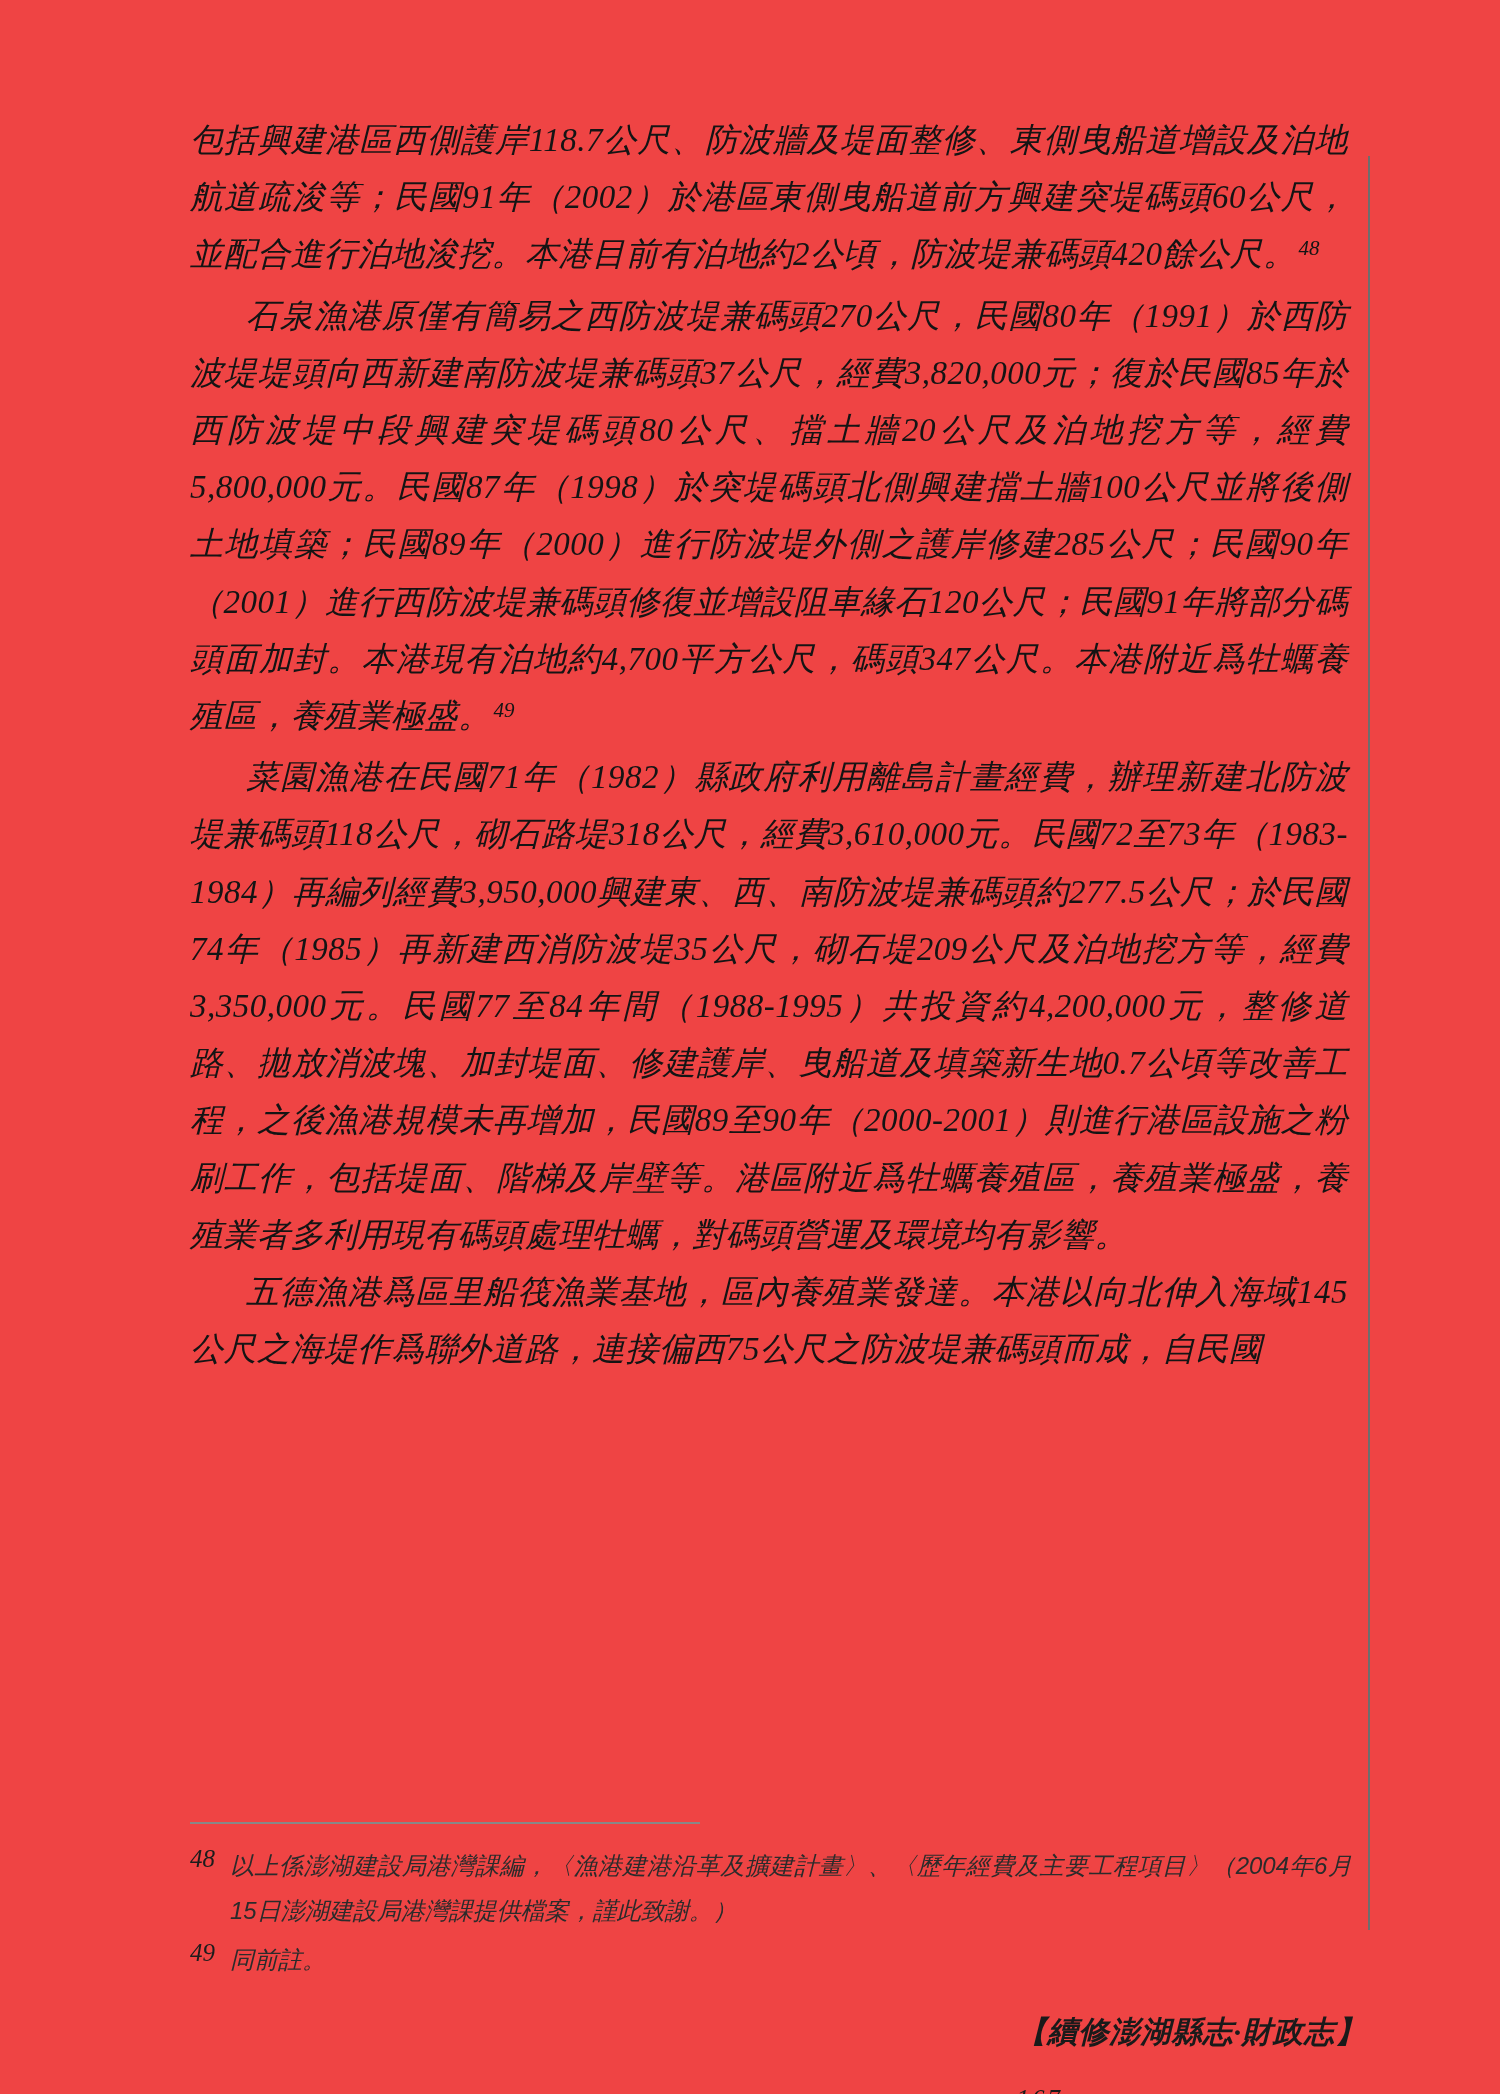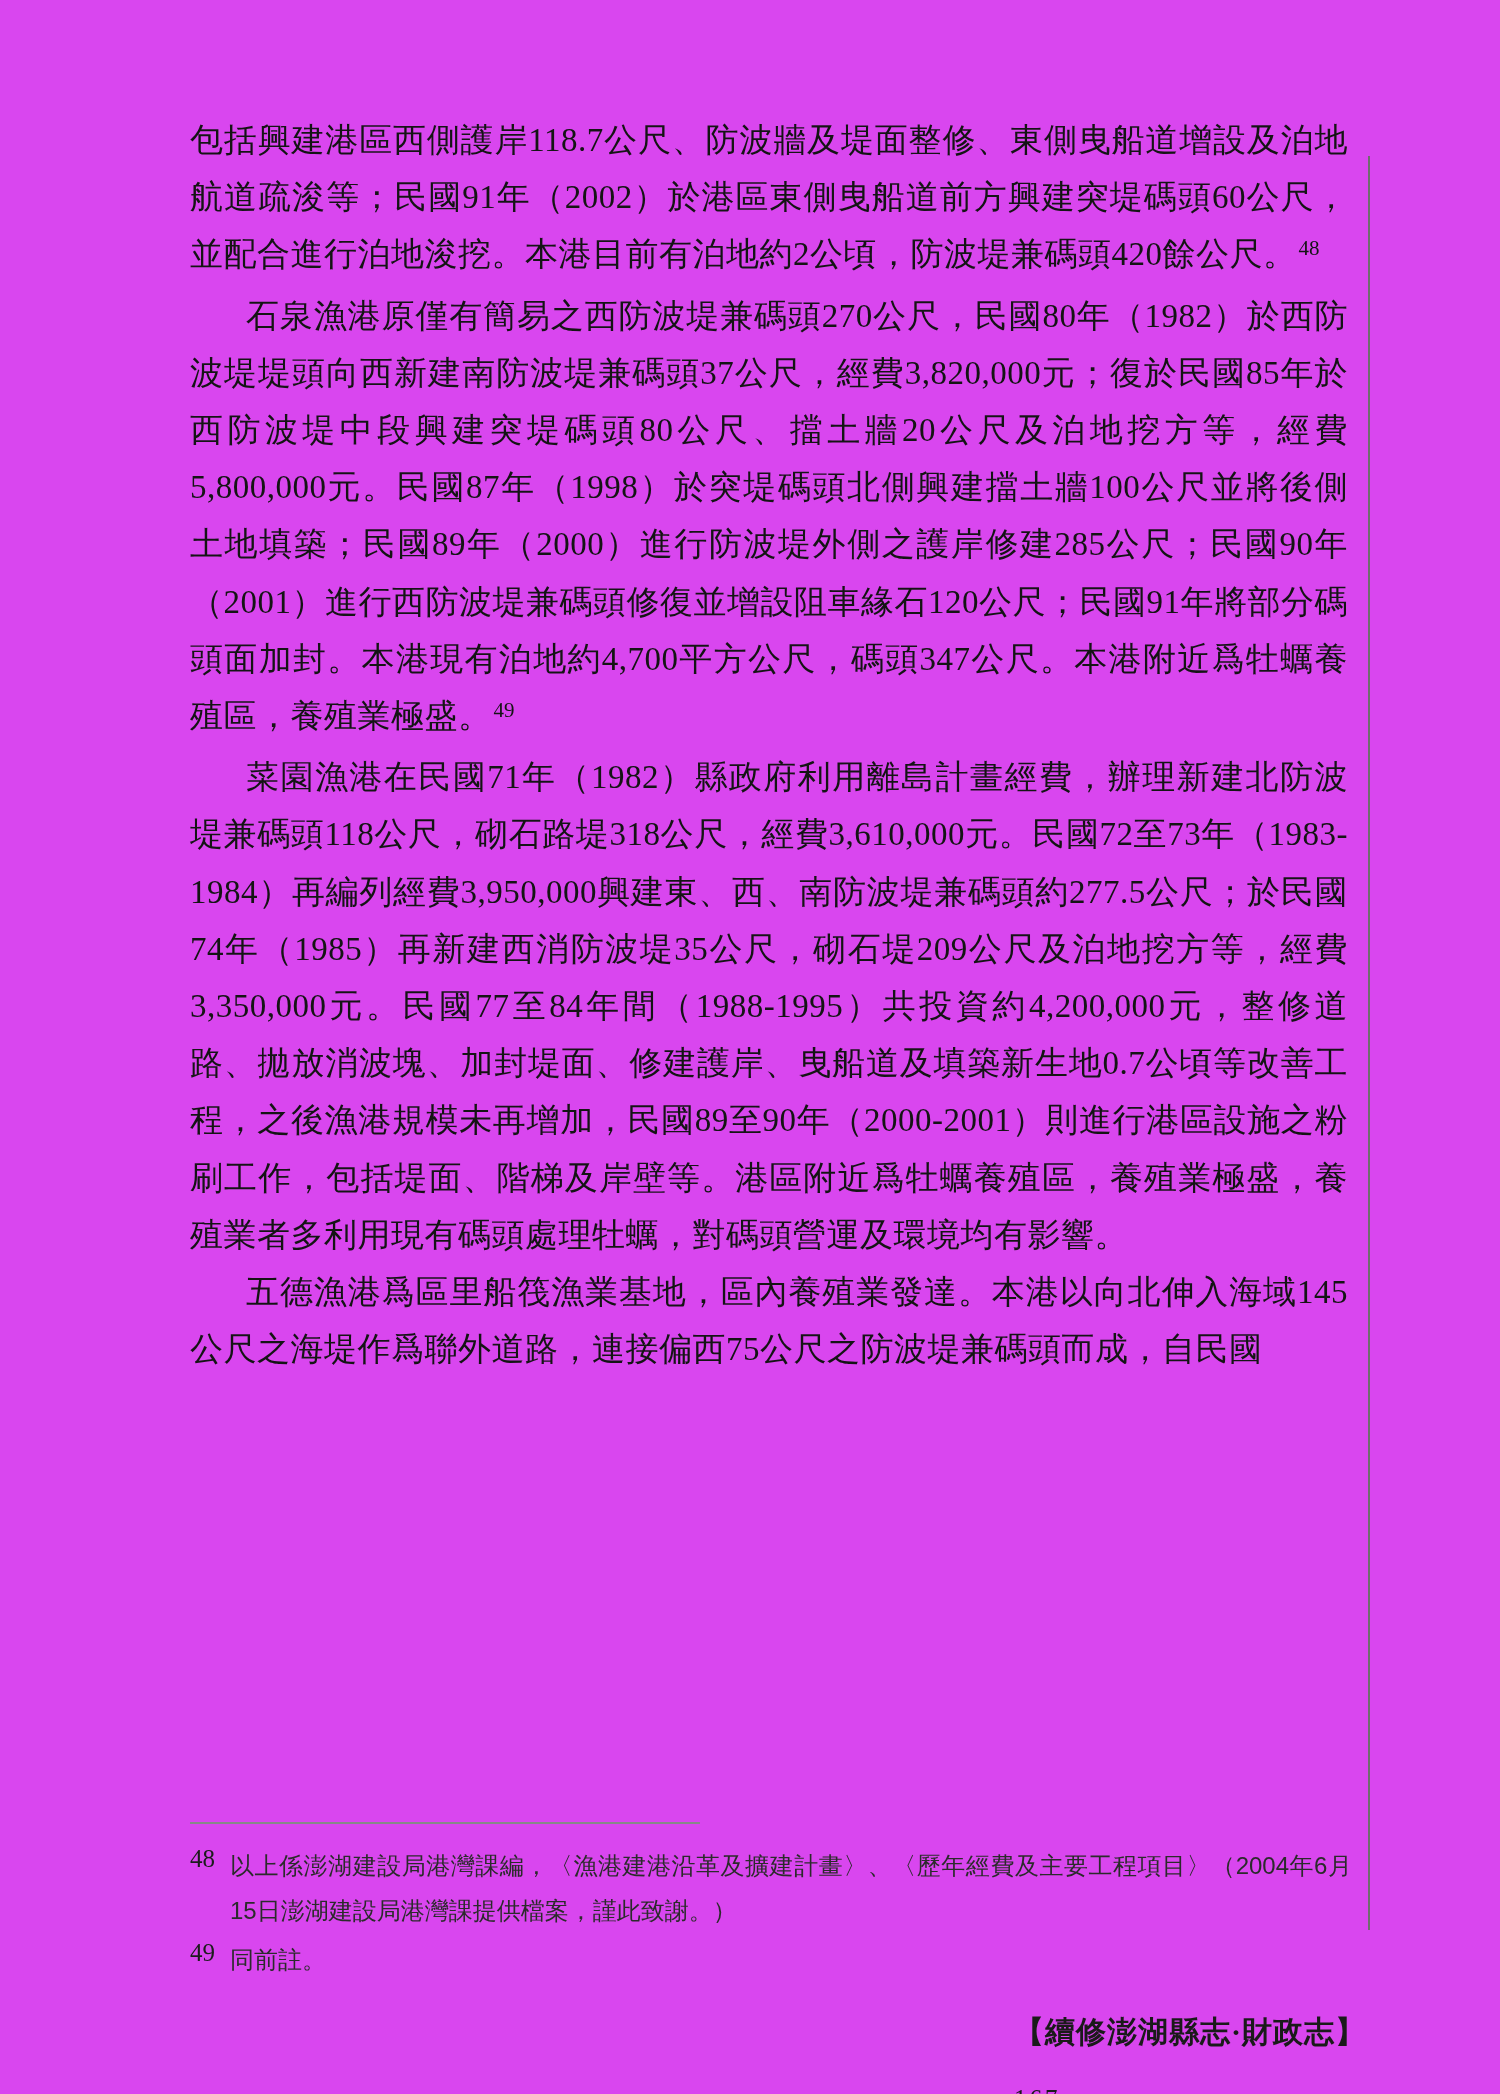--- a/index.html
+++ b/index.html
@@ -4,21 +4,21 @@
 <style>
   html, body { margin: 0; padding: 0; }
   body {
     width: 1500px; height: 2094px;
     background: #ffffff;
     font-family: "Liberation Serif", "DejaVu Serif", serif;
     color: #141414;
     position: relative;
     overflow: hidden;
   }
-  .page { position: absolute; inset: 0; background: #d946ef; }
+  .page { position: absolute; inset: 0; background: #ef4444; font-style: italic; }
 
   
   .text-block {
     position: absolute;
     left: 190px; top: 112px;
     width: 1158px;
   }
   .para {
     margin: 0;
     font-size: 33px;
@@ -98,21 +98,21 @@
     letter-spacing: 3px;
   }
 </style>
 </head>
 <body>
 
 <div class="page">
 
   <div class="text-block">
     <p class="para"><span>包括興建港區西側護岸118.7公尺、防波牆及堤面整修、東側曳船道增設及泊地航道疏浚等；民國91年（2002）於港區東側曳船道前方興建突堤碼頭60公尺，並配合進行泊地浚挖。本港目前有泊地約2公頃，防波堤兼碼頭420餘公尺。</span><sup class="fn-ref">48</sup></p>
-    <p class="para indent"><span>石泉漁港原僅有簡易之西防波堤兼碼頭270公尺，民國80年（1982）於西防波堤堤頭向西新建南防波堤兼碼頭37公尺，經費3,820,000元；復於民國85年於西防波堤中段興建突堤碼頭80公尺、擋土牆20公尺及泊地挖方等，經費5,800,000元。民國87年（1998）於突堤碼頭北側興建擋土牆100公尺並將後側土地填築；民國89年（2000）進行防波堤外側之護岸修建285公尺；民國90年（2001）進行西防波堤兼碼頭修復並增設阻車緣石120公尺；民國91年將部分碼頭面加封。本港現有泊地約4,700平方公尺，碼頭347公尺。本港附近爲牡蠣養殖區，養殖業極盛。</span><sup class="fn-ref">49</sup></p>
+    <p class="para indent"><span>石泉漁港原僅有簡易之西防波堤兼碼頭270公尺，民國80年（1991）於西防波堤堤頭向西新建南防波堤兼碼頭37公尺，經費3,820,000元；復於民國85年於西防波堤中段興建突堤碼頭80公尺、擋土牆20公尺及泊地挖方等，經費5,800,000元。民國87年（1998）於突堤碼頭北側興建擋土牆100公尺並將後側土地填築；民國89年（2000）進行防波堤外側之護岸修建285公尺；民國90年（2001）進行西防波堤兼碼頭修復並增設阻車緣石120公尺；民國91年將部分碼頭面加封。本港現有泊地約4,700平方公尺，碼頭347公尺。本港附近爲牡蠣養殖區，養殖業極盛。</span><sup class="fn-ref">49</sup></p>
     <p class="para indent"><span>菜園漁港在民國71年（1982）縣政府利用離島計畫經費，辦理新建北防波堤兼碼頭118公尺，砌石路堤318公尺，經費3,610,000元。民國72至73年（1983-1984）再編列經費3,950,000興建東、西、南防波堤兼碼頭約277.5公尺；於民國74年（1985）再新建西消防波堤35公尺，砌石堤209公尺及泊地挖方等，經費3,350,000元。民國77至84年間（1988-1995）共投資約4,200,000元，整修道路、拋放消波塊、加封堤面、修建護岸、曳船道及填築新生地0.7公頃等改善工程，之後漁港規模未再增加，民國89至90年（2000-2001）則進行港區設施之粉刷工作，包括堤面、階梯及岸壁等。港區附近爲牡蠣養殖區，養殖業極盛，養殖業者多利用現有碼頭處理牡蠣，對碼頭營運及環境均有影響。</span></p>
     <p class="para indent"><span>五德漁港爲區里船筏漁業基地，區內養殖業發達。本港以向北伸入海域145公尺之海堤作爲聯外道路，連接偏西75公尺之防波堤兼碼頭而成，自民國</span></p>
   </div>
 
   <div class="footnote-rule"></div>
 
   <div class="footnotes">
     <div class="footnote">
       <span class="fn-marker">48</span>
       <span class="fn-text">以上係澎湖建設局港灣課編，〈漁港建港沿革及擴建計畫〉、〈歷年經費及主要工程項目〉（2004年6月15日澎湖建設局港灣課提供檔案，謹此致謝。）</span>

